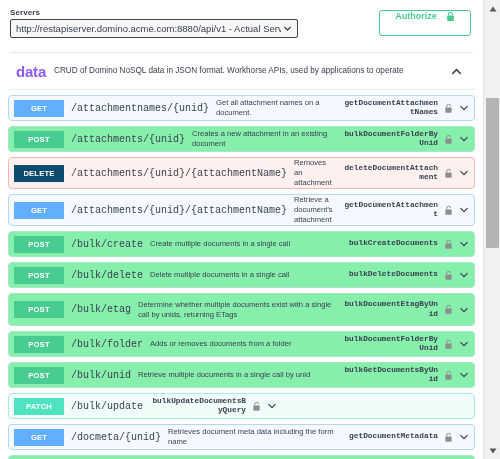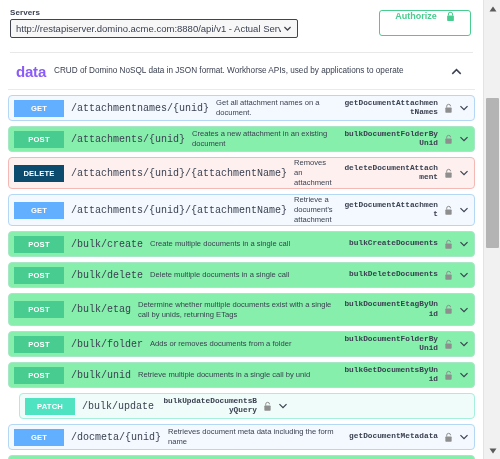--- a/index.html
+++ b/index.html
@@ -122,21 +122,21 @@
     margin: 0 0 5px 0;
     min-height: 26px;
     padding: 0 5px 0 0;
     cursor: pointer;
   }
   .op.two-line { min-height: 33px; }
 
   .op.get     { background:#f3f9fe; border:1px solid #b4d7f4; }
   .op.post    { background:#86efac; border:1px solid #a7e7c5; }
   .op.delete  { background:#fdf0ef; border:1px solid #f4b9b4; }
-  .op.patch   { background:#f0fcf9; border:1px solid #a6efdd;margin-left:11px; }
+  .op.patch   { background:#f0fcf9; border:1px solid #a6efdd; }
 
   .method {
     width: 50px;
     min-width: 50px;
     height: 17px;
     border-radius: 0;
     color: #fff;
     font-size: 7.6px;
     font-weight: bold;
     letter-spacing: .2px;

